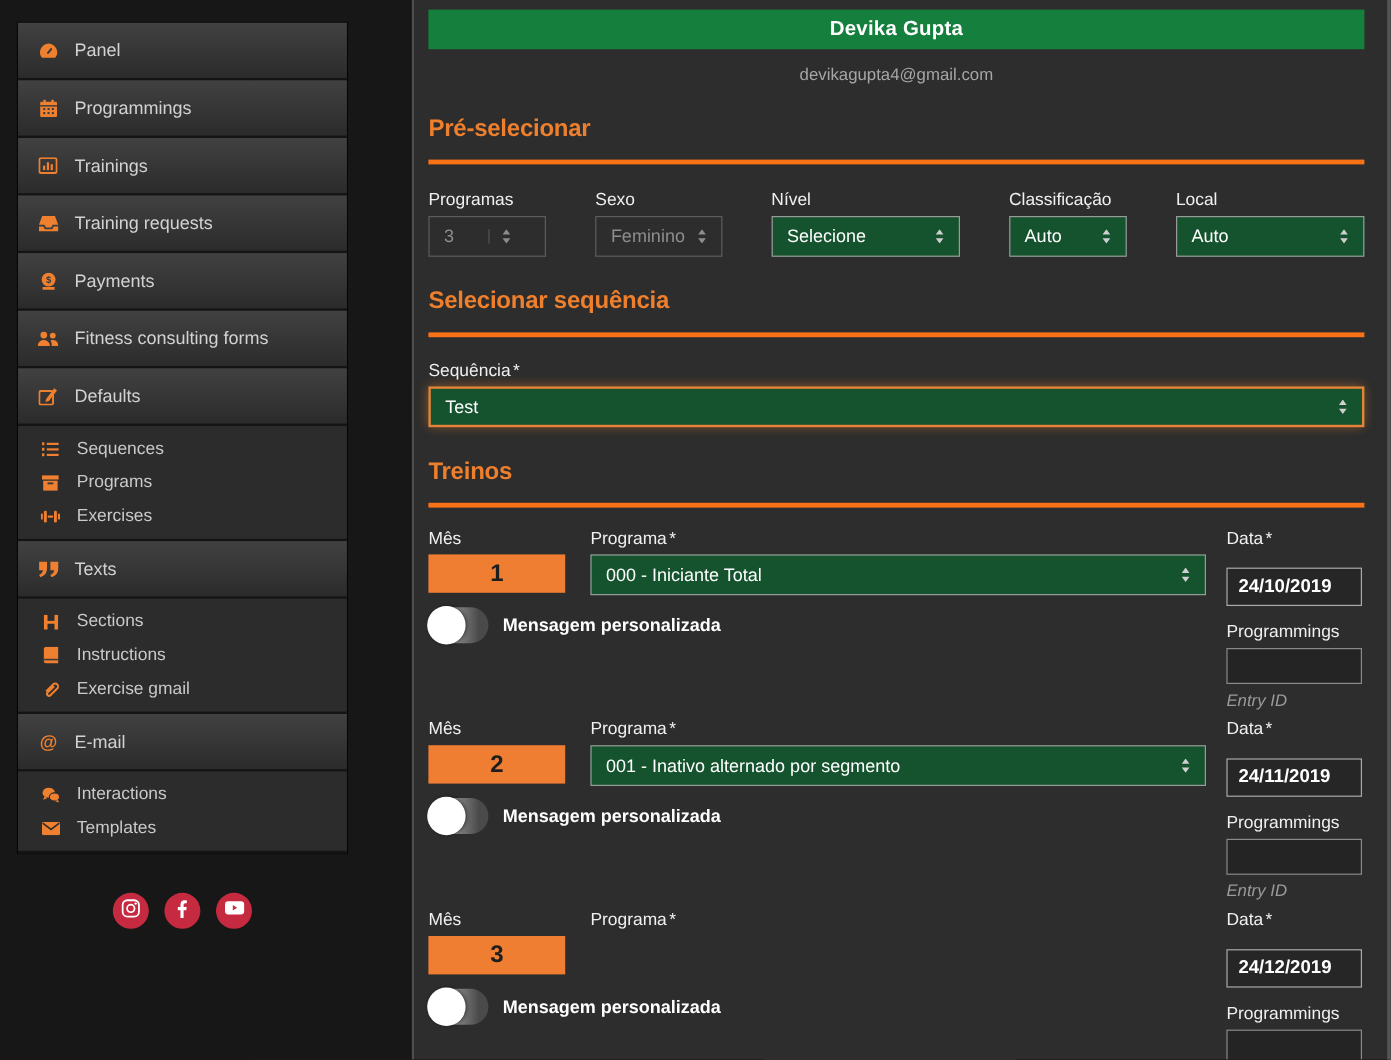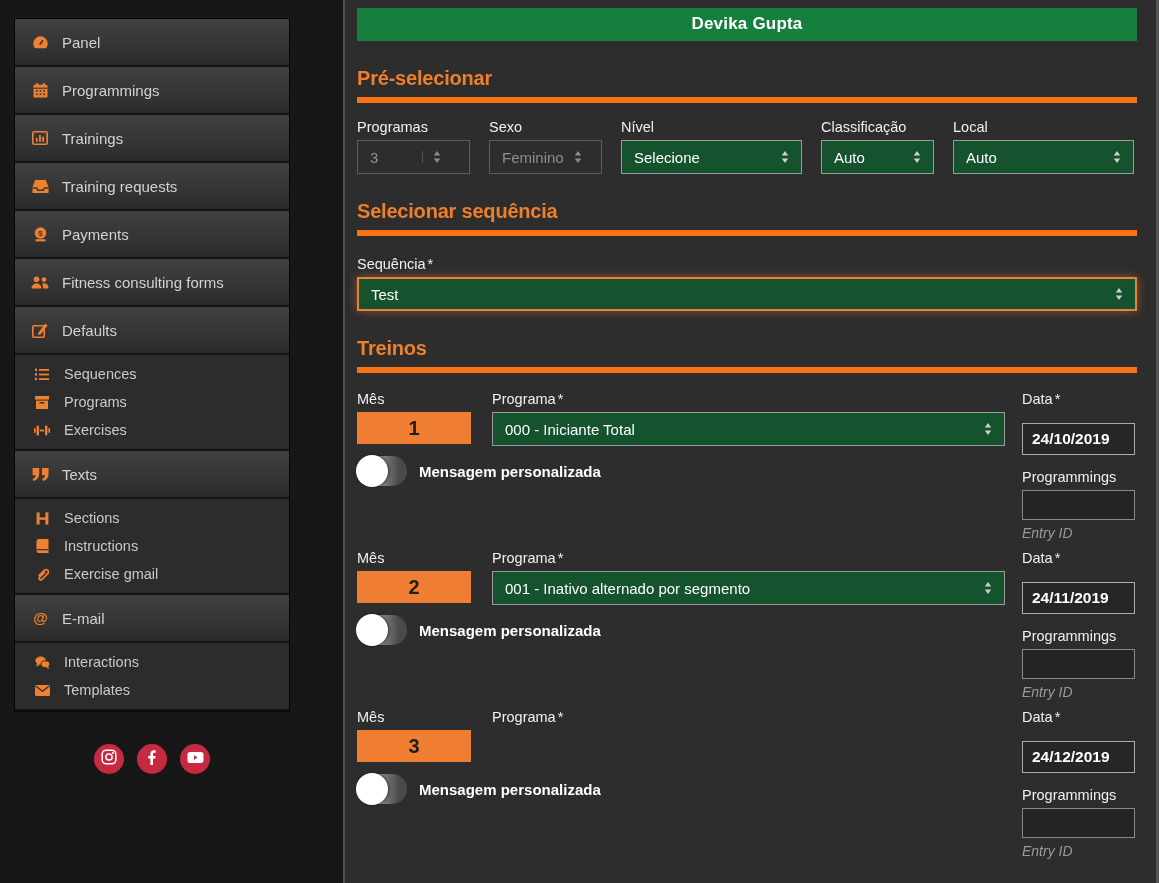--- a/index.html
+++ b/index.html
@@ -29,35 +29,35 @@
   
   .vdivider { width:2px; flex:0 0 2px; background:#4f4f4f; }
   .scrollbar { position:fixed; right:0; top:0; width:3px; height:883px; background:#555; }
 
   
   .main { flex:1; background:#2d2d2d; padding:8px 22px 0 12px; position:relative; overflow:hidden; }
   .name-bar { background:#15803d; color:#fff; text-align:center; font-size:17px; font-weight:bold;
               letter-spacing:.2px; padding:6px 0 7px; }
   .email { text-align:center; color:#a6a6a6; font-size:14px; margin-top:13px; }
   h2.sect { color:#ee7f2d; font-size:20px; font-weight:bold; letter-spacing:-.2px;
-            padding-bottom:7px; border-bottom:6px solid #f97316; margin-top:26px; }
+            padding-bottom:14px; border-bottom:4px solid #f97316; margin-top:26px; }
   .flabel { display:block; color:#f0f0f0; font-size:14.5px; margin-bottom:5px; }
   .req { color:#f0f0f0; margin-left:2px; }
 
   .selectbox { height:34px; background:#14532d; border:1px solid #9a9a9a; color:#fff;
                font-size:15px; display:flex; align-items:center; justify-content:space-between;
                padding:0 12px; cursor:pointer; }
   .selectbox.disabled { background:transparent; border-color:#5c5c5c; color:#8d8d8d; }
   .selectbox.inline-arrow { justify-content:flex-start; }
   .selectbox.inline-arrow .arr { margin-left:10px; }
   .selectbox.div-arrow .arr { border-left:1px solid #555; padding-left:10px; margin-right:16px; }
   .selectbox.focused { border:2px solid #e8823a; box-shadow:0 0 9px rgba(240,128,48,.5); }
   .arr { display:flex; }
 
-  .preselect { display:flex; margin-top:16px; }
+  .preselect { display:flex; margin-top:22px;gap:22px; }
   .w-sm { width:113px; } .w-md { width:181px; }
   .gap { margin-left:19px; }
 
   .seq-wrap { margin-top:20px; }
   .seq-wrap .selectbox { width:100%; }
 
   
   .treino { display:flex; margin-top:18px; height:141px; }
   .t-col1 { width:114px; flex:0 0 114px; }
   .t-col2 { width:513px; flex:0 0 513px; margin-left:21px; }
@@ -314,20 +314,21 @@
         </span>
       </div>
     </div>
   </aside>
 
   <div class="vdivider"></div>
 
   <main class="main">
 
     <div class="name-bar">Devika Gupta</div>
+    <div class="email">devikagupta4@gmail.com</div>
 
     <h2 class="sect">Pré-selecionar</h2>
 
     <div class="preselect">
       <div class="w-sm">
         <label class="flabel">Programas</label>
         <div class="selectbox disabled div-arrow">
           <span>3</span>
           <span class="arr">
               <svg width="8" height="12" viewBox="0 0 8 12">

